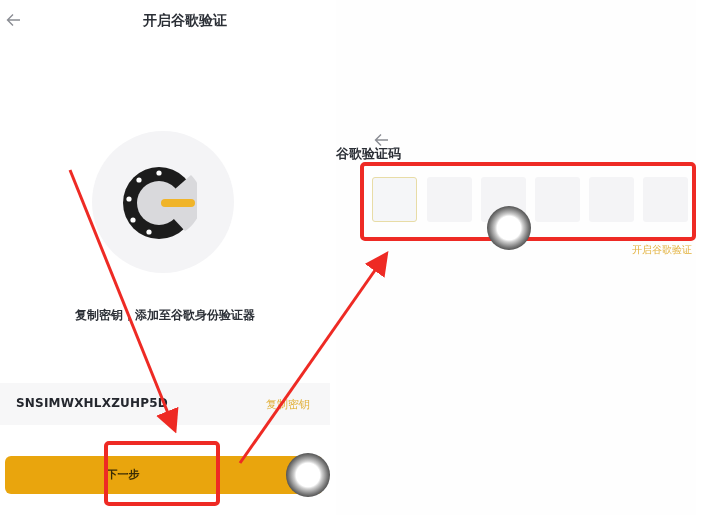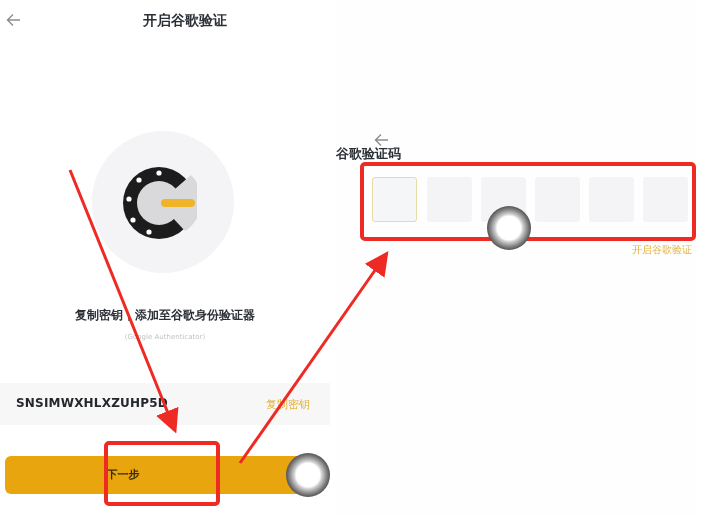--- a/index.html
+++ b/index.html
@@ -59,21 +59,20 @@
     <rect x="40" y="34" width="34" height="8" rx="4" fill="#f0b429"></rect>
     <circle cx="38" cy="8" r="2.6" fill="#ffffff"></circle>
     <circle cx="18" cy="15" r="2.6" fill="#ffffff"></circle>
     <circle cx="8" cy="34" r="2.6" fill="#ffffff"></circle>
     <circle cx="12" cy="55" r="2.6" fill="#ffffff"></circle>
     <circle cx="28" cy="67" r="2.6" fill="#ffffff"></circle>
     <circle cx="52" cy="60" r="2.2" fill="#1c1c1c"></circle>
   </svg>
 
   <div class="instr">复制密钥，添加至谷歌身份验证器</div>
-  <div class="instr-sub">(Google Authenticator)</div>
 
   <div class="key-row">
     <span class="key-value">SNSIMWXHLXZUHP5D</span>
     <span class="key-copy">复制密钥</span>
   </div>
 
   <button class="next-btn">
     <span class="next-label">下一步</span>
   </button>
 </div>

